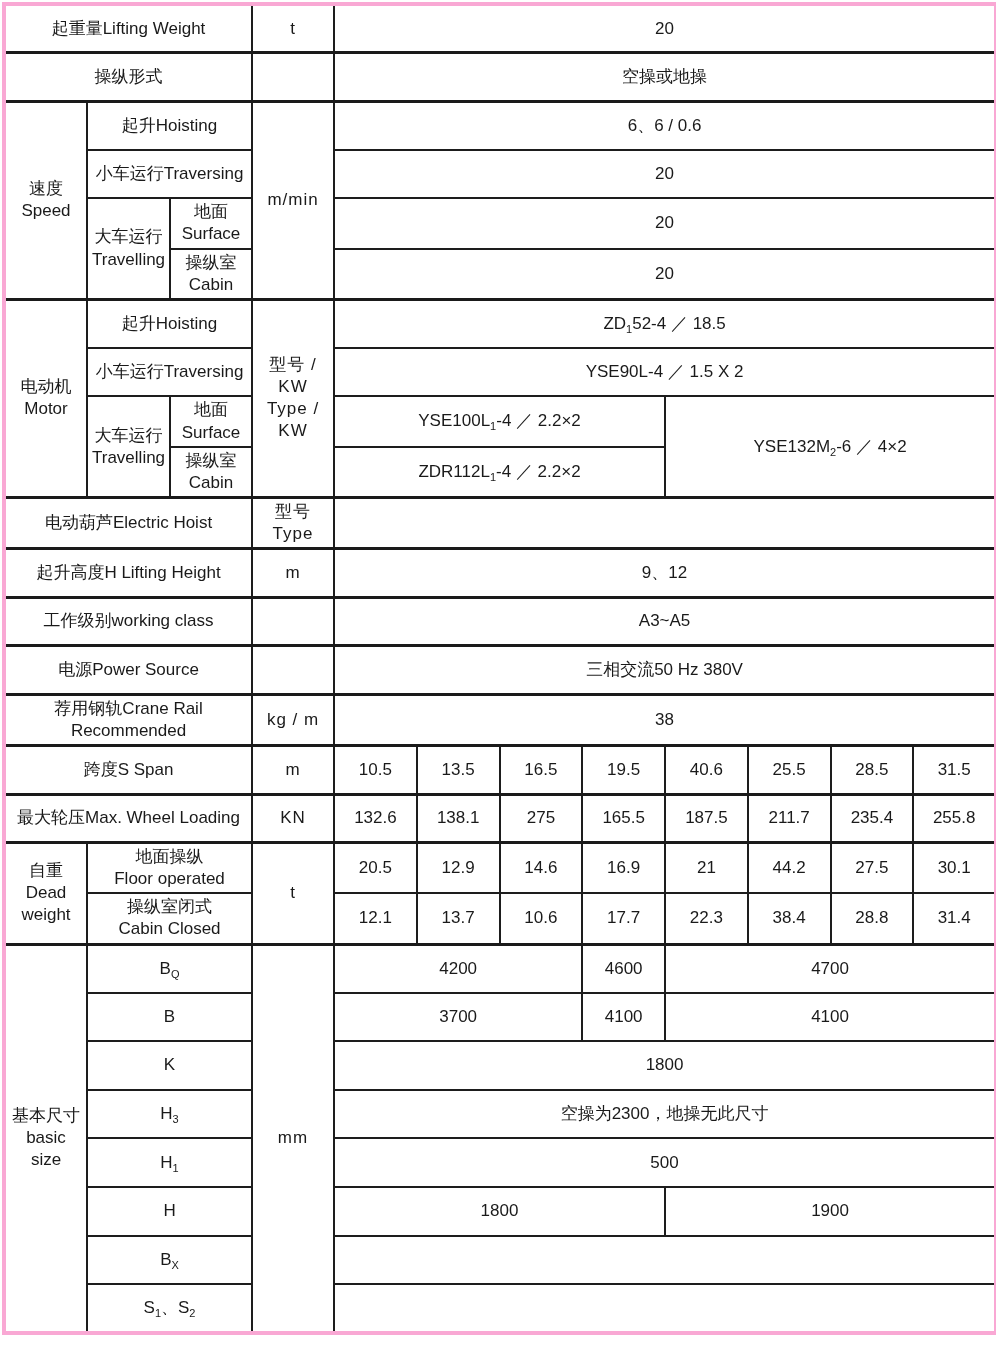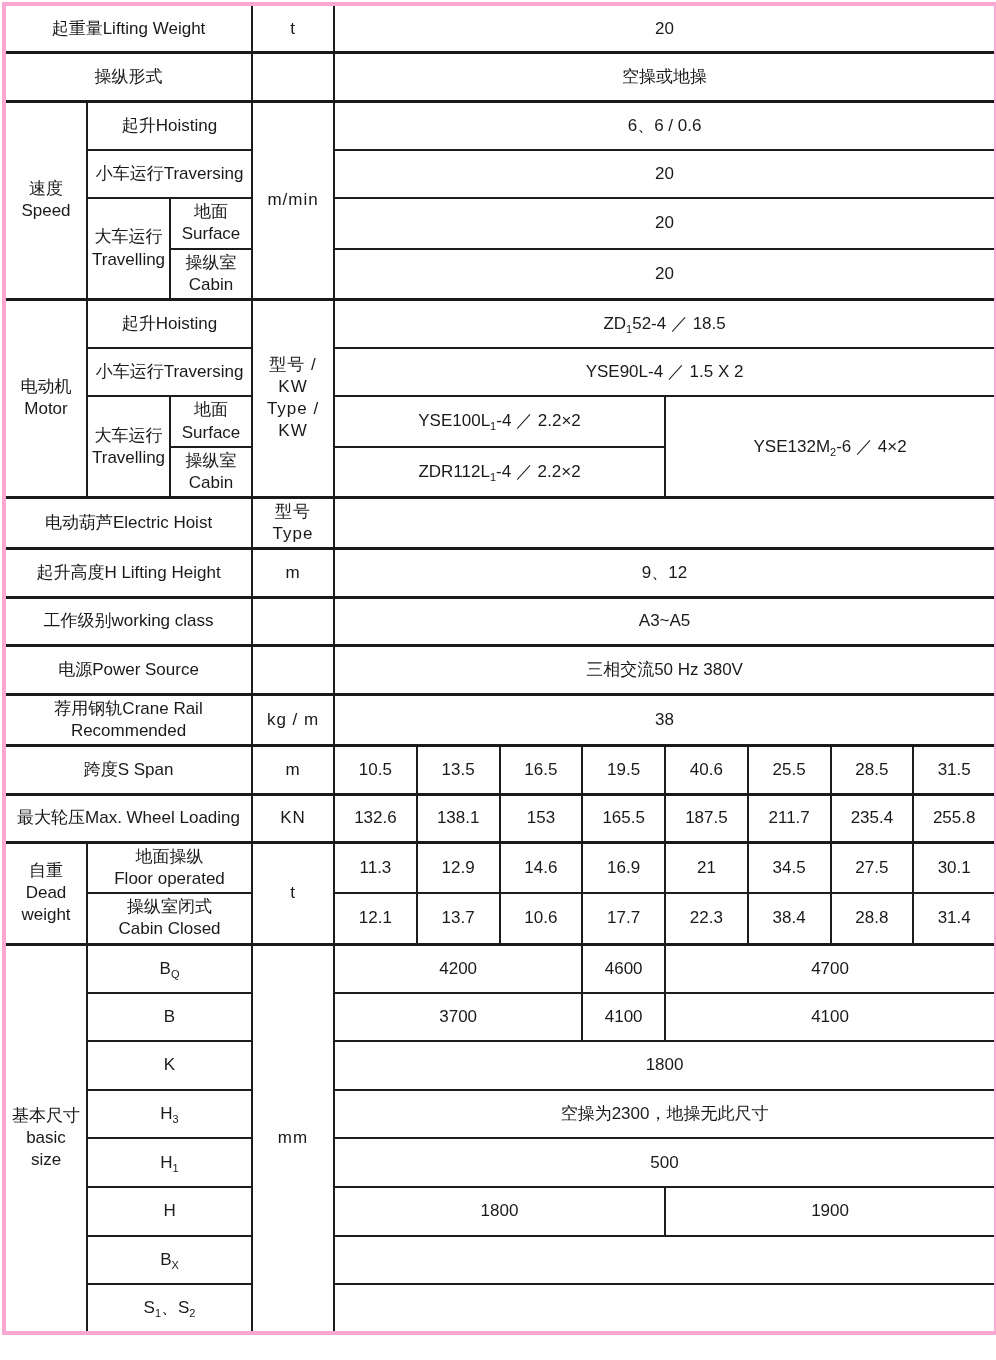--- a/index.html
+++ b/index.html
@@ -147,38 +147,38 @@
     <td>25.5</td>
     <td>28.5</td>
     <td>31.5</td>
   </tr>
 
   <tr class="st">
     <td colspan="3">最大轮压Max.  Wheel Loading</td>
     <td class="unit">KN</td>
     <td>132.6</td>
     <td>138.1</td>
-    <td>153</td>
+    <td>275</td>
     <td>165.5</td>
     <td>187.5</td>
     <td>211.7</td>
     <td>235.4</td>
     <td>255.8</td>
   </tr>
 
   <tr class="st">
     <td rowspan="2">自重<br>Dead<br>weight</td>
     <td colspan="2">地面操纵<br>Floor operated</td>
     <td rowspan="2" class="unit">t</td>
-    <td>11.3</td>
+    <td>20.5</td>
     <td>12.9</td>
     <td>14.6</td>
     <td>16.9</td>
     <td>21</td>
-    <td>34.5</td>
+    <td>44.2</td>
     <td>27.5</td>
     <td>30.1</td>
   </tr>
   <tr>
     <td colspan="2">操纵室闭式<br>Cabin Closed</td>
     <td>12.1</td>
     <td>13.7</td>
     <td>10.6</td>
     <td>17.7</td>
     <td>22.3</td>

